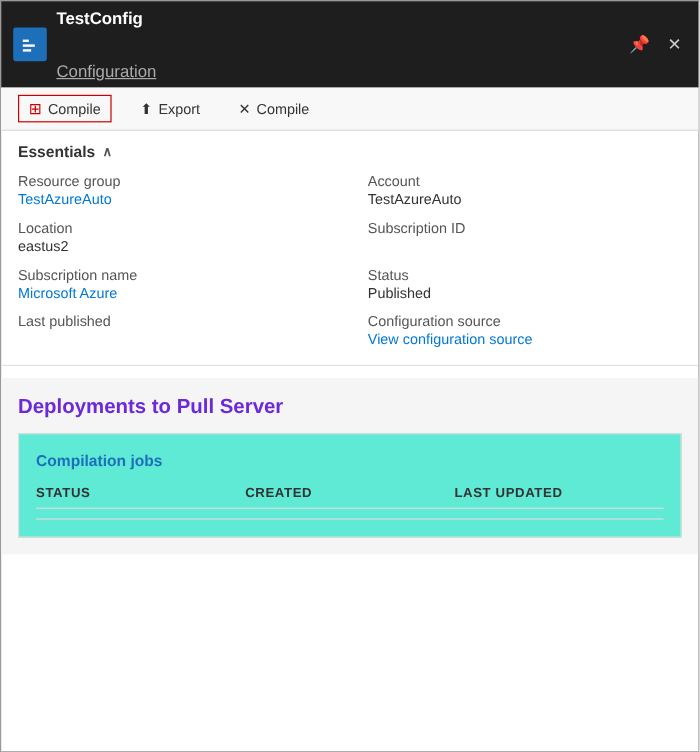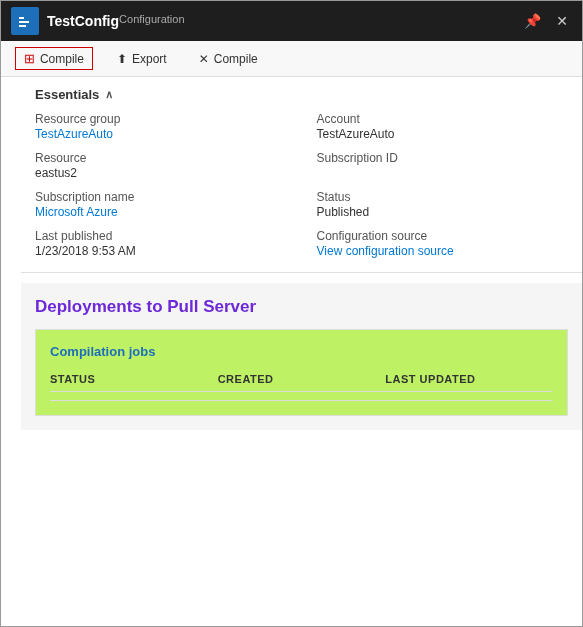--- a/index.html
+++ b/index.html
@@ -37,32 +37,34 @@
       align-items: center;
       justify-content: center;
       color: #fff;
       font-size: 16px;
       font-weight: bold;
       border-radius: 2px;
     }
 
     .title-text {
       display: flex;
-      flex-direction: row;
+      flex-direction: column;
+      gap: 28px;
     }
 
     .title-name {
       font-size: 14px;
       font-weight: 600;
       color: #fff;
     }
 
     .title-sub {
-      font-size: 11px;
+      font-size: 14px;
       color: #aaa;
+      text-decoration: underline;
     }
 
     .title-actions {
       display: flex;
       gap: 6px;
       align-items: center;
     }
 
     .title-btn {
       color: #ccc;
@@ -107,21 +109,20 @@
       color: #333;
       cursor: pointer;
       padding: 3px 8px;
       font-size: 12px;
     }
 
     .content {
       flex: 1;
       padding: 0;
       overflow: auto;
-      margin-left: 20px;
     }
 
     .essentials-section {
       padding: 10px 14px 14px;
       border-bottom: 1px solid #e0e0e0;
     }
 
     .section-header {
       display: flex;
       align-items: center;
@@ -174,21 +175,21 @@
     }
 
     .deployments-title {
       font-size: 17px;
       font-weight: 700;
       color: #6d28d9;
       margin-bottom: 12px;
     }
 
     .compilation-box {
-      background: #bef264;
+      background: #5eead4;
       border: 1px solid #ddd;
       padding: 14px;
     }
 
     .compilation-title {
       font-size: 13px;
       font-weight: 600;
       color: #1e6fba;
       margin-bottom: 14px;
     }
@@ -275,40 +276,39 @@
         <div class="field">
           <span class="field-label">Resource group</span>
           <a class="field-value link">TestAzureAuto</a>
         </div>
         <div class="field">
           <span class="field-label">Account</span>
           <span class="field-value">TestAzureAuto</span>
         </div>
 
         <div class="field">
-          <span class="field-label">Resource</span>
+          <span class="field-label">Location</span>
           <span class="field-value">eastus2</span>
         </div>
         <div class="field">
           <span class="field-label">Subscription ID</span>
           <a class="field-value link">&nbsp;</a>
         </div>
 
         <div class="field">
           <span class="field-label">Subscription name</span>
           <a class="field-value link">Microsoft Azure</a>
         </div>
         <div class="field">
           <span class="field-label">Status</span>
           <span class="field-value">Published</span>
         </div>
 
         <div class="field">
           <span class="field-label">Last published</span>
-          <span class="field-value">1/23/2018 9:53 AM</span>
         </div>
         <div class="field">
           <span class="field-label">Configuration source</span>
           <a class="field-value link">View configuration source</a>
         </div>
 
       </div>
     </div>
 
     <div class="deployments-section">

